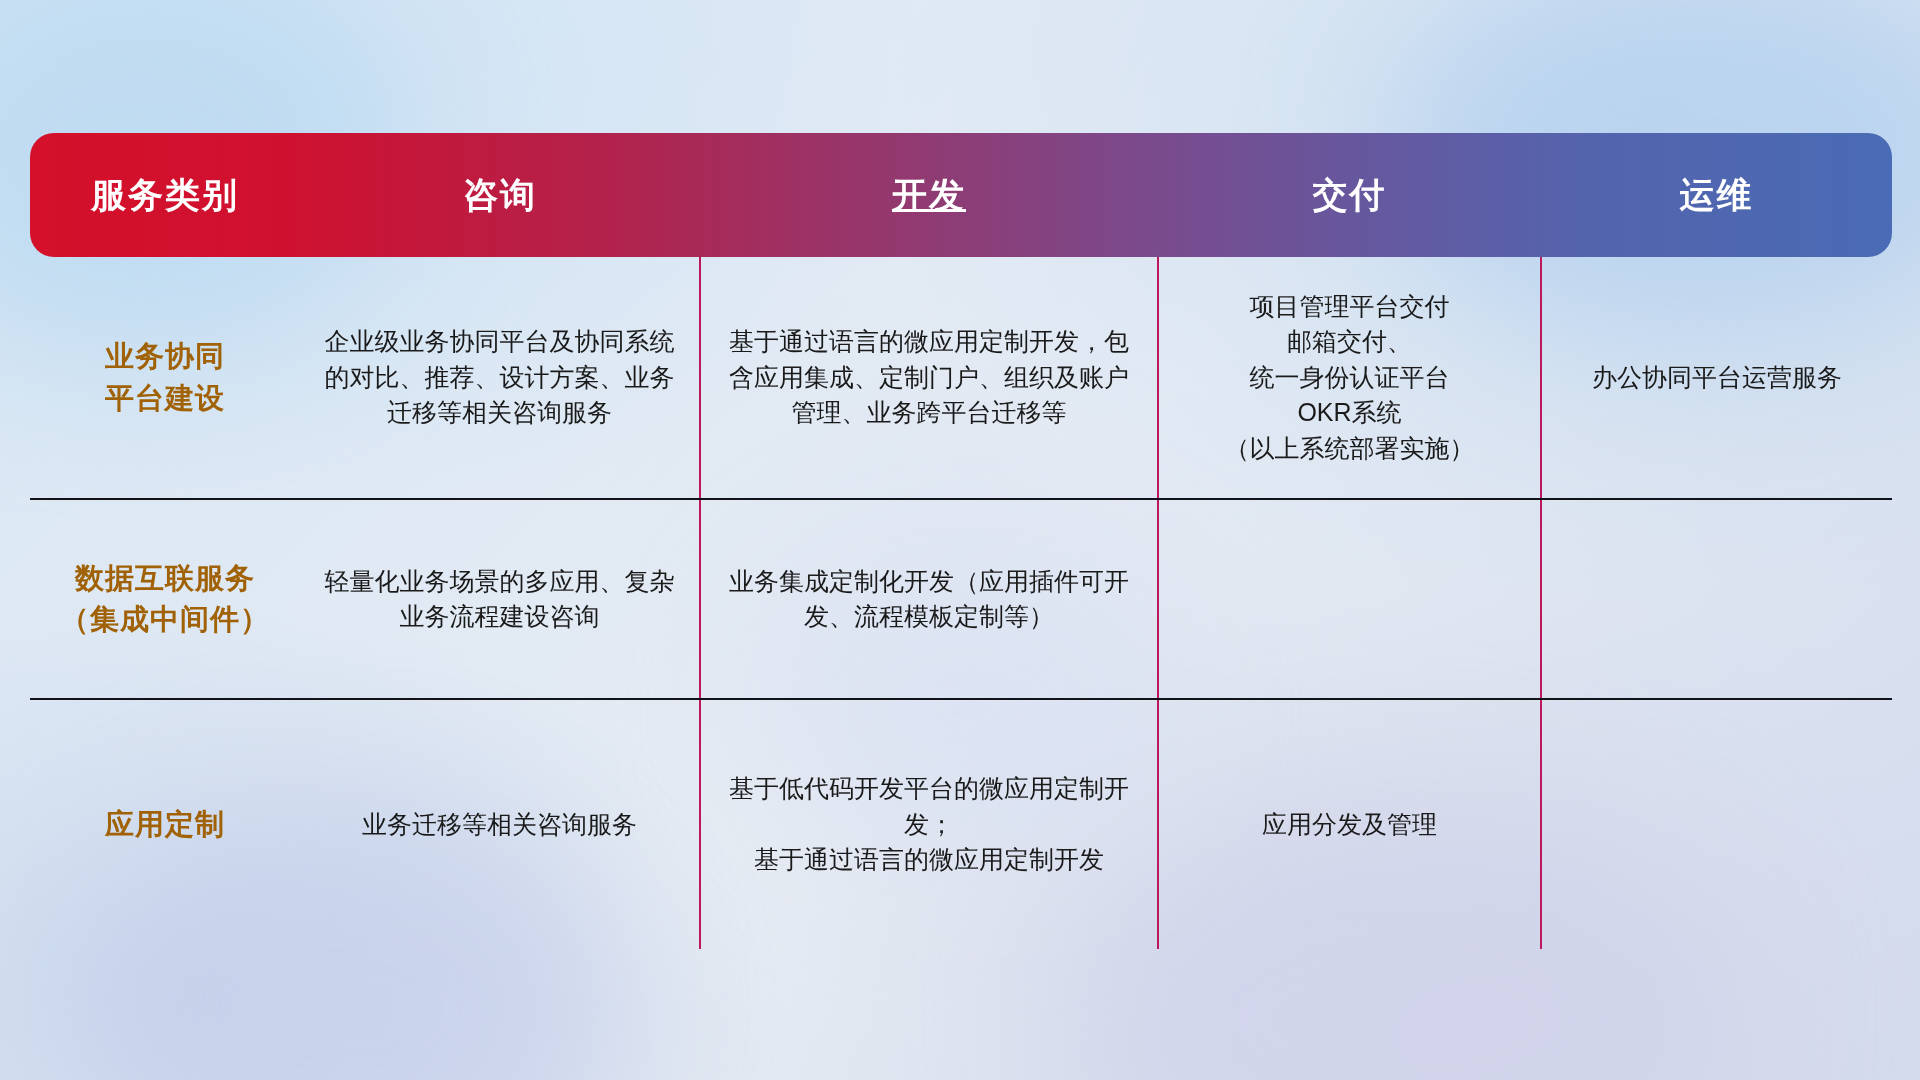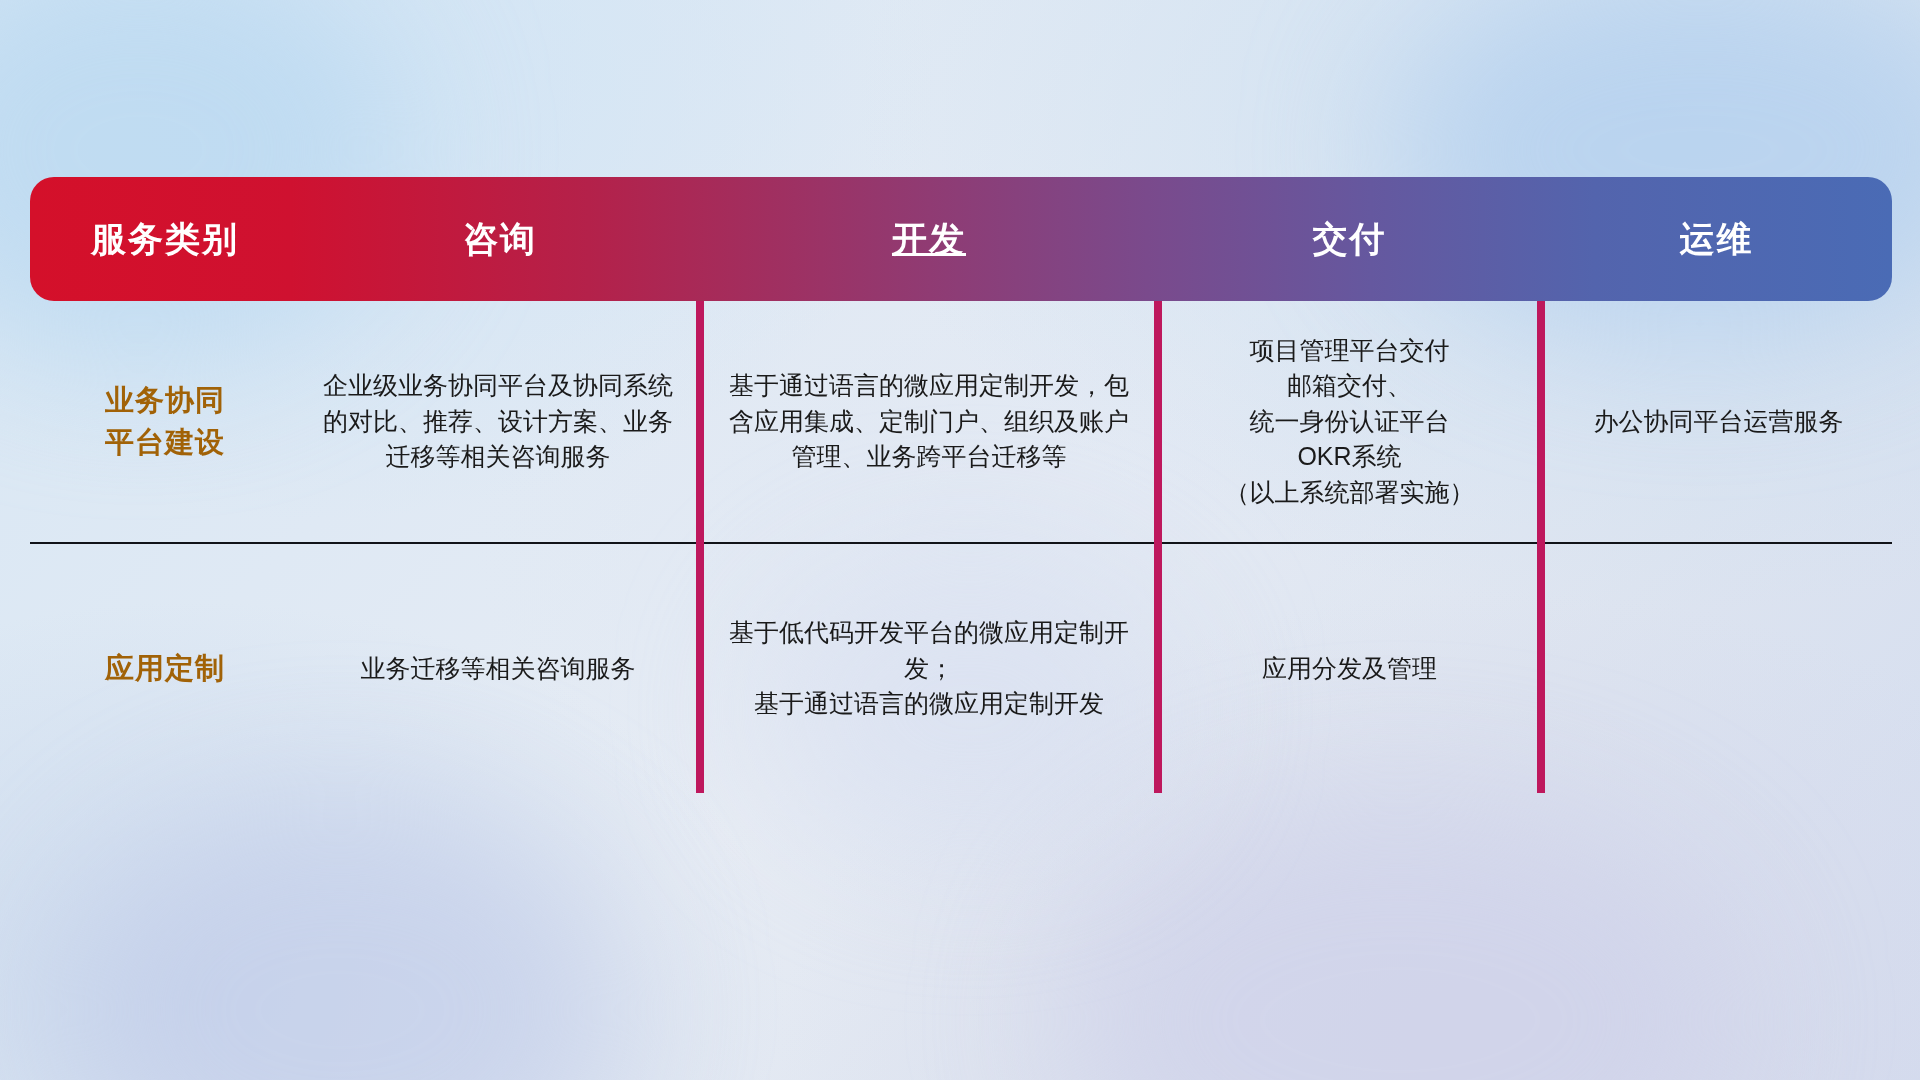--- a/index.html
+++ b/index.html
@@ -25,21 +25,20 @@
   .blob-c { width: 560px; height: 420px; left: 60px;  bottom: -140px; background: rgba(196,206,234,0.7); }
   .blob-d { width: 680px; height: 440px; right: 180px; bottom: -160px; background: rgba(206,209,233,0.65); }
   .blob-e { width: 420px; height: 300px; left: 760px; top: 560px;  background: rgba(215,222,240,0.55); }
 
   .table-wrap {
     position: absolute;
     left: 30px;
     top: 133px;
     width: 1862px;
     height: 818px;
-    margin-top: 44px;
   }
 
   table.svc-table {
     width: 100%;
     border-collapse: collapse;
     table-layout: fixed;
   }
 
   
   thead tr.header-row { height: 124px; }
@@ -73,21 +72,21 @@
   }
 
   
   tbody td {
     vertical-align: middle;
     text-align: center;
     color: #1a1a1a;
     font-size: 25px;
     line-height: 1.42;
     padding: 14px 18px;
-    border-right: 8px solid #be185d;
+    border-right: 2px solid #be185d;
     border-bottom: 2px solid #111318;
     background: transparent;
   }
   tbody td.cat {
     color: #a16207;
     font-weight: bold;
     font-size: 29px;
     line-height: 1.42;
     letter-spacing: 1px;
     border-right: none;
@@ -139,20 +138,27 @@
     <tbody>
 
       <tr class="r1">
         <td class="cat col-1">业务协同<br>平台建设</td>
         <td class="col-2">企业级业务协同平台及协同系统的对比、推荐、设计方案、业务迁移等相关咨询服务</td>
         <td class="col-3">基于通过语言的微应用定制开发，包含应用集成、定制门户、组织及账户管理、业务跨平台迁移等</td>
         <td class="col-4">项目管理平台交付<br>邮箱交付、<br>统一身份认证平台<br>OKR系统<br>（以上系统部署实施）</td>
         <td class="col-5 last-col">办公协同平台运营服务</td>
       </tr>
 
+      <tr class="r2">
+        <td class="cat col-1">数据互联服务<br>（集成中间件）</td>
+        <td class="col-2">轻量化业务场景的多应用、复杂业务流程建设咨询</td>
+        <td class="col-3">业务集成定制化开发（应用插件可开发、流程模板定制等）</td>
+        <td class="col-4"></td>
+        <td class="col-5 last-col"></td>
+      </tr>
 
       <tr class="r3 last-row">
         <td class="cat col-1">应用定制</td>
         <td class="col-2">业务迁移等相关咨询服务</td>
         <td class="col-3">基于低代码开发平台的微应用定制开发；<br>基于通过语言的微应用定制开发</td>
         <td class="col-4">应用分发及管理</td>
         <td class="col-5 last-col"></td>
       </tr>
 
     </tbody>

